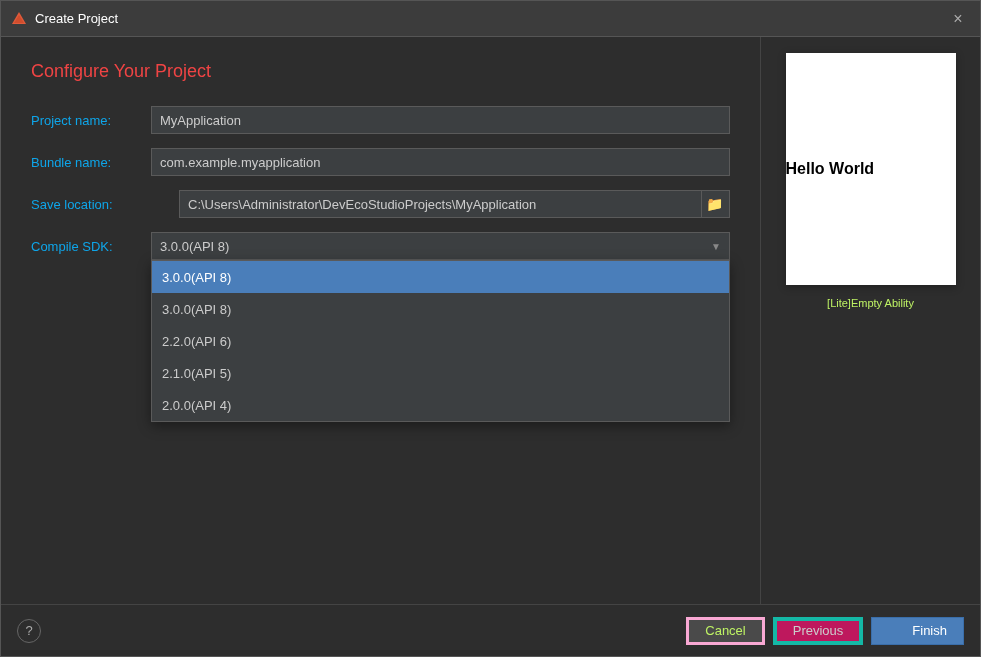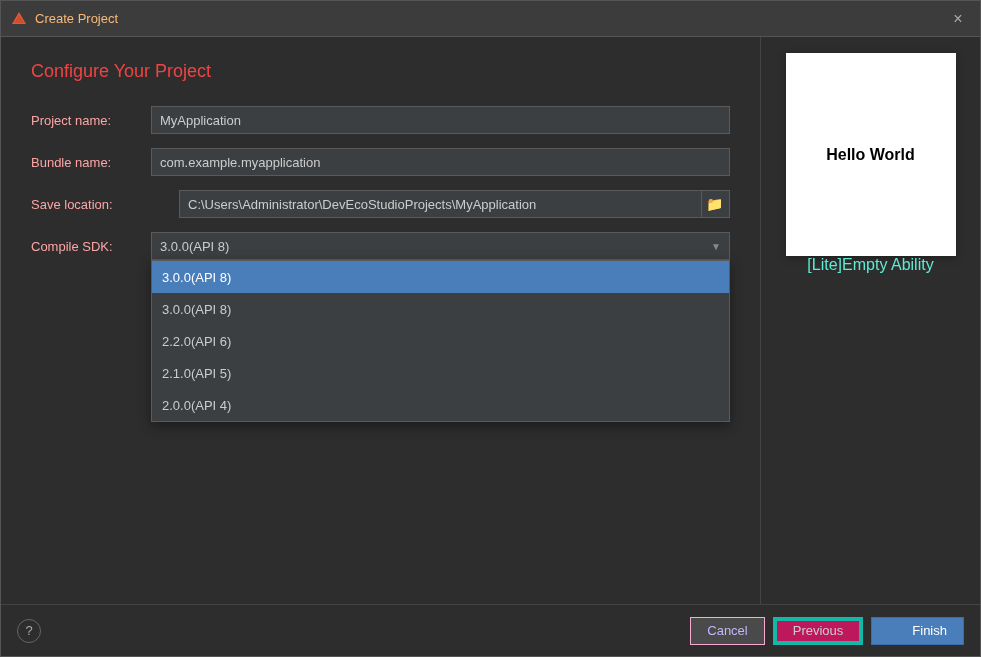--- a/index.html
+++ b/index.html
@@ -35,21 +35,21 @@
       margin-right: 8px;
       display: flex;
       align-items: center;
       justify-content: center;
     }
     .title-bar-icon svg {
       width: 16px;
       height: 16px;
     }
     .title-bar-text {
-      color: #fdba74;
+      color: #ffffff;
       font-size: 13px;
       flex: 1;
     }
     .title-bar-close {
       width: 24px;
       height: 24px;
       display: flex;
       align-items: center;
       justify-content: center;
       cursor: pointer;
@@ -81,21 +81,21 @@
       color: #ef4444;
       margin-bottom: 24px;
     }
     .form-row {
       display: flex;
       align-items: center;
       margin-bottom: 14px;
     }
     .form-label {
       width: 120px;
-      color: #fca5a5;
+      color: #0ea5e9;
       font-size: 13px;
       flex-shrink: 0;
     }
     .form-input {
       flex: 1;
       height: 28px;
       background: #3c3f41;
       border: 1px solid #5a5a5a;
       color: #cccccc;
       padding: 0 8px;
@@ -162,30 +162,30 @@
       cursor: pointer;
       font-size: 13px;
       color: #cccccc;
     }
     .dropdown-item.selected {
       background: #4a7eba;
       color: #ffffff;
     }
     .preview-card {
       width: 170px;
-      height: 203px;
+      height: 232px;
       background: #ffffff;
-      display: flex;
-      align-items: center;
-      justify-content: center;
+      margin-bottom: 12px;
+      display: flex;
+      align-items: center;
       box-shadow: 0 2px 8px rgba(0,0,0,0.3);
     }
     .preview-label {
-      font-size: 16px;
-      color: #5eead4;
+      font-size: 11px;
+      color: #bef264;
       text-align: center;
     }
     .hello-world-text {
       font-size: 16px;
       font-weight: bold;
       color: #000000;
     }
     .dialog-footer {
       height: 52px;
       background: #2d2d2d;
@@ -215,22 +215,22 @@
     .btn {
       height: 28px;
       padding: 0 16px;
       font-size: 13px;
       cursor: pointer;
       border: none;
       outline: none;
     }
     .btn-cancel {
       background: #4a4a4a;
-      color: #c4b5fd;
-      border: 1px solid #f9a8d4;
+      color: #bef264;
+      border: 3px solid #f9a8d4;
     }
     .btn-previous {
       background: #be185d;
       color: #cccccc;
       border: 4px solid #14b8a6;
     }
     .btn-finish {
       background: #4a7eba;
       color: #ffffff;
       border: 1px solid #3a6eaa;

